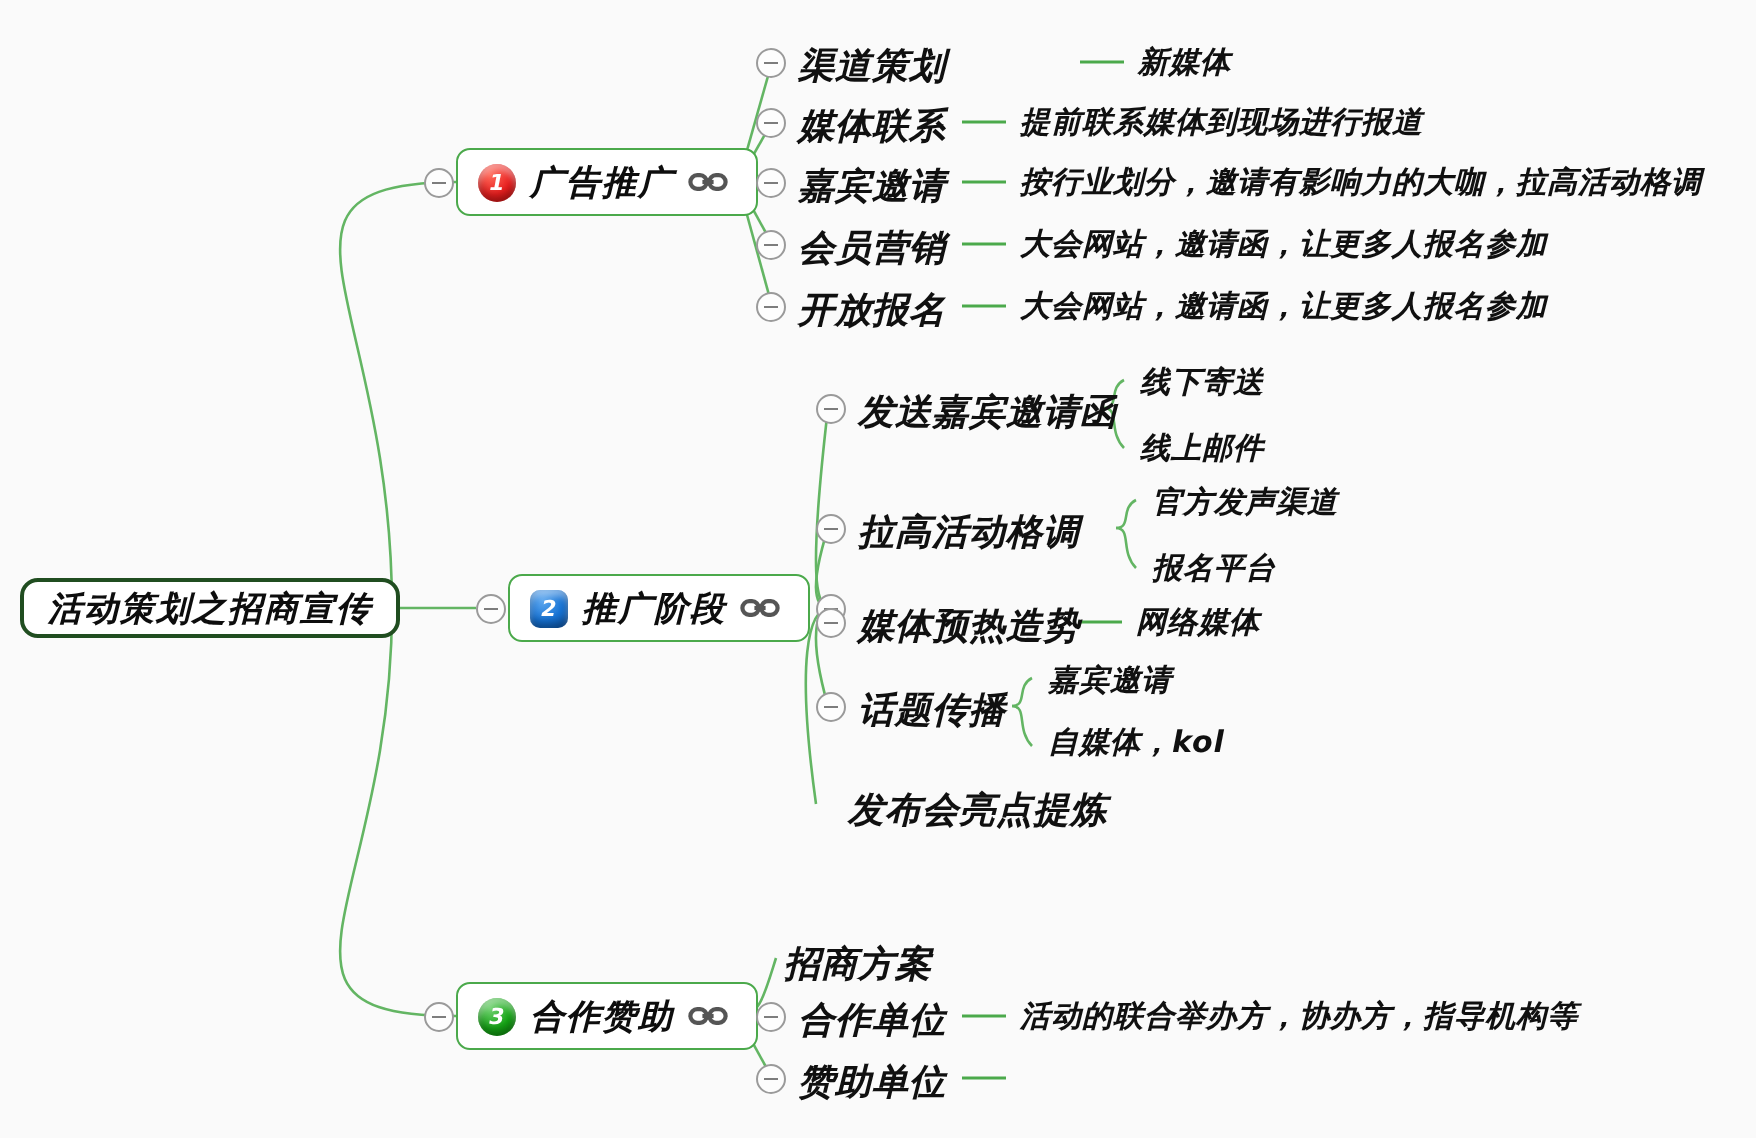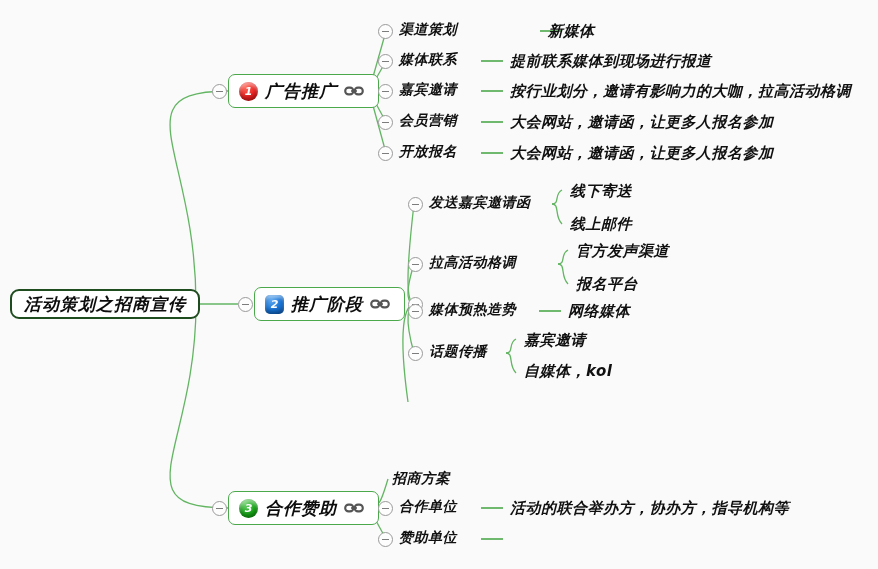--- a/index.html
+++ b/index.html
@@ -96,21 +96,21 @@
   }
   .badge-1 { background: radial-gradient(circle at 34% 28%, #ff6a5a 0%, #e81f1f 55%, #b40d0d 100%); border-radius: 50%; }
   .badge-2 { background: radial-gradient(circle at 34% 28%, #5ea8ef 0%, #1672d4 55%, #0c4f9c 100%); }
   .badge-3 { background: radial-gradient(circle at 34% 28%, #6fd06f 0%, #16a516 55%, #0b7a0b 100%); border-radius: 50%; }
 
   
   .link-icon { flex: none; display: block; }
 
   
   .t2 {
-    font-size: 14px;
+    font-size: 18px;
   }
   .t3 {
     font-size: 15px;
   }
   .t-desc {
     font-size: 15px;
   }
 
   
   .toggle {
@@ -205,21 +205,21 @@
       <g fill="none" stroke="#555555" stroke-width="2.1">
         <rect x="1.2" y="2.6" width="8.2" height="6.8" rx="3.4"></rect>
         <rect x="10.6" y="2.6" width="8.2" height="6.8" rx="3.4"></rect>
         <line x1="7.2" y1="6" x2="12.8" y2="6"></line>
       </g>
     </svg>
   </div>
 
   <div class="toggle" style="left:378px; top:24px;"></div>
   <div class="node t2" style="left:399px; top:21px;">渠道策划</div>
-  <div class="node t-desc" style="left:548px; top:22px;text-align:right;">新媒体</div>
+  <div class="node t-desc" style="left:569px; top:22px;text-align:right;">新媒体</div>
 
   <div class="toggle" style="left:378px; top:54px;"></div>
   <div class="node t2" style="left:399px; top:51px;">媒体联系</div>
   <div class="node t-desc" style="left:510px; top:52px;">提前联系媒体到现场进行报道</div>
 
   <div class="toggle" style="left:378px; top:84px;"></div>
   <div class="node t2" style="left:399px; top:81px;">嘉宾邀请</div>
   <div class="node t-desc" style="left:510px; top:82px;">按行业划分，邀请有影响力的大咖，拉高活动格调</div>
 
   <div class="toggle" style="left:378px; top:115px;"></div>
@@ -256,20 +256,21 @@
 
   <div class="toggle" style="left:408px; top:304px;"></div>
   <div class="node t2" style="left:429px; top:301px;">媒体预热造势</div>
   <div class="node t-desc" style="left:568px; top:302px;">网络媒体</div>
 
   <div class="toggle" style="left:408px; top:346px;"></div>
   <div class="node t2" style="left:429px; top:343px;">话题传播</div>
   <div class="node t3" style="left:524px; top:331px;">嘉宾邀请</div>
   <div class="node t3" style="left:524px; top:362px;">自媒体，kol</div>
 
+  <div class="node t2" style="left:424px; top:393px;">发布会亮点提炼</div>
 
   <div class="toggle" style="left:212px; top:501px;"></div>
   <div class="branch-node" style="left:228px; top:491px;">
     <span class="badge badge-3">3</span>
     <span class="branch-label">合作赞助</span>
     <svg class="link-icon" width="20" height="12" viewBox="0 0 20 12">
       <g fill="none" stroke="#555555" stroke-width="2.1">
         <rect x="1.2" y="2.6" width="8.2" height="6.8" rx="3.4"></rect>
         <rect x="10.6" y="2.6" width="8.2" height="6.8" rx="3.4"></rect>
         <line x1="7.2" y1="6" x2="12.8" y2="6"></line>

